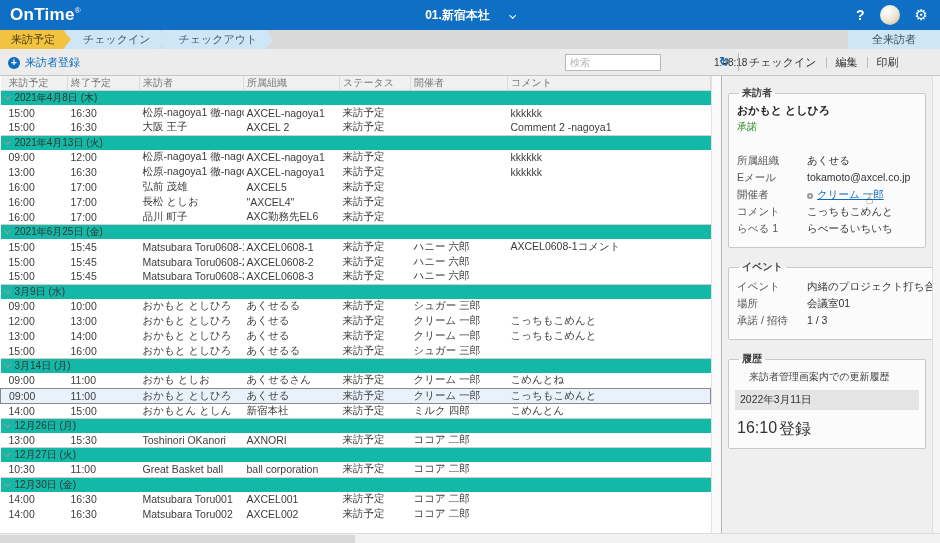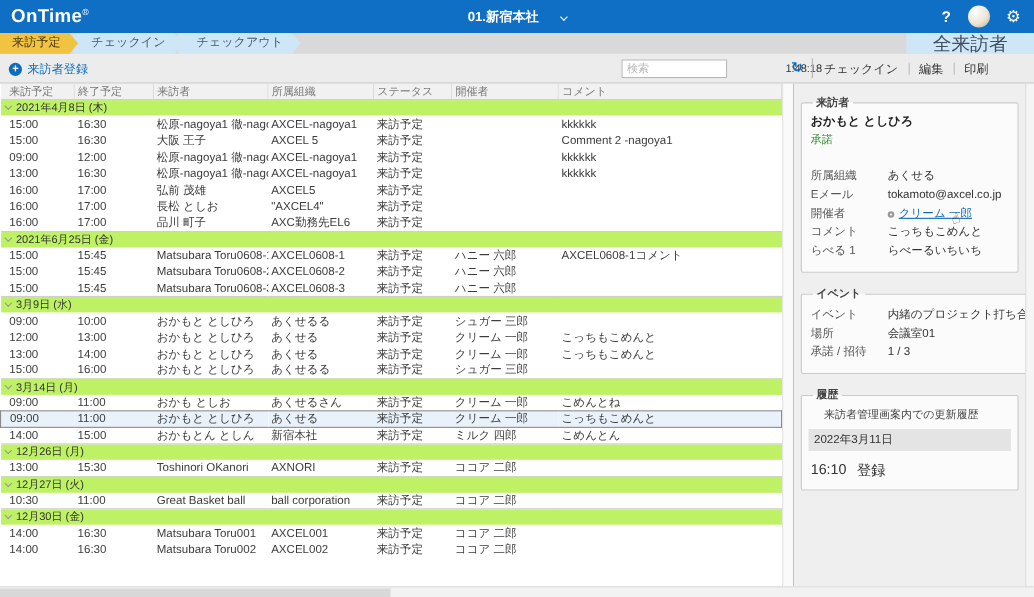--- a/index.html
+++ b/index.html
@@ -19,21 +19,21 @@
   .gear{font-family:"DejaVu Sans",sans-serif;font-size:15px;cursor:pointer;line-height:1;}
 
   
   .tabbar{height:19px;background:#d9d9d9;display:flex;flex:0 0 19px;}
   .tab{position:relative;height:19px;line-height:19px;font-size:11px;color:#3d5a75;background:#cfe6f7;padding:0 16px 0 11px;clip-path:polygon(0 0,calc(100% - 8px) 0,100% 50%,calc(100% - 8px) 100%,0 100%);filter:drop-shadow(2px 0 0 #fff);cursor:pointer;white-space:nowrap;}
   .tab+.tab{margin-left:-5px;padding-left:17px;}
   .tab:nth-child(1){z-index:3;}
   .tab:nth-child(2){z-index:2;}
   .tab:nth-child(3){z-index:1;}
   .tab.active{background:#f2c341;color:#473a12;}
-  .all-visitors{margin-left:auto;background:#cfe6f7;color:#3f4f5e;font-size:17px;line-height:19px;padding:0 24px;cursor:pointer;}
+  .all-visitors{margin-left:auto;background:#cfe6f7;color:#3f4f5e;font-size:11px;line-height:19px;padding:0 24px;cursor:pointer;}
 
   
   .toolbar{height:27px;background:#ececec;border-bottom:1px solid #c6c6c6;position:relative;flex:0 0 27px;}
   .register{position:absolute;left:8px;top:6px;display:flex;align-items:center;gap:5px;color:#0f6cbd;font-size:11px;cursor:pointer;}
   .add-icon{width:12px;height:12px;border-radius:50%;background:#0f6cbd;color:#fff;font-size:10px;line-height:11px;text-align:center;font-weight:bold;}
   .search{position:absolute;left:565px;top:5px;width:96px;height:17px;font-size:10px;border:1px solid #b9b9b9;padding:0 4px;background:#fff;color:#333;font-family:inherit;}
   .search::placeholder{color:#b5b5b5;}
   .timer{position:absolute;left:714px;top:8px;font-size:10px;color:#333;}
   .refresh{position:absolute;left:719px;top:5px;font-size:13px;font-weight:bold;color:#0f6cbd;font-family:"DejaVu Sans",sans-serif;cursor:pointer;line-height:1.2;}
   .tb-divider{position:absolute;left:738px;top:4px;bottom:4px;width:1px;background:#b5b5b5;}
@@ -41,21 +41,21 @@
   .right-toolbar .item{cursor:pointer;}
   .sep{width:1px;height:11px;background:#bdbdbd;}
 
   
   .main{flex:1 1 auto;display:flex;overflow:hidden;}
   .table-area{width:722px;flex:0 0 722px;border-right:1px solid #b3b3b3;background:#fff;position:relative;}
   .vtrack{position:absolute;top:0;right:0;bottom:0;width:10px;background:#fafafa;border-left:1px solid #e2e2e2;}
   table{border-collapse:collapse;width:711px;table-layout:fixed;}
   thead th{height:14px;background:#f1f1f1;color:#777;font-weight:normal;text-align:left;font-size:10px;border-right:1px solid #dcdcdc;border-bottom:1px solid #cfcfcf;padding:0 0 0 3px;white-space:nowrap;overflow:hidden;}
   thead th:first-child{padding-left:8px;}
-  tr.group td{height:13px;background:#bef264;border-top:1px solid #cfcfcf;color:#333;font-size:10px;padding-left:4px;white-space:nowrap;cursor:pointer;}
+  tr.group td{height:13px;background:#14b8a6;border-top:1px solid #cfcfcf;color:#333;font-size:10px;padding-left:4px;white-space:nowrap;cursor:pointer;}
   tr.group .chev{border-color:#999;margin-right:5px;vertical-align:2px;}
   tr.row td{height:15px;font-size:10.5px;color:#3c3c3c;padding-left:3px;white-space:nowrap;overflow:hidden;cursor:default;}
   tr.row td:first-child{padding-left:8px;}
   tr.row.selected td{background:#e9f2fa;border-top:1px solid #8a8a8a;border-bottom:1px solid #8a8a8a;}
   tr.row.selected td:first-child{border-left:1px solid #8a8a8a;}
   tr.row.selected td:last-child{border-right:1px solid #8a8a8a;}
 
   
   .panel{flex:1 1 auto;background:#efefef;position:relative;padding:10px 14px 0 6px;overflow:hidden;}
   .panel-track{position:absolute;top:0;right:0;bottom:0;width:8px;background:#f5f5f5;border-left:1px solid #ddd;}
@@ -65,21 +65,21 @@
   .v-status{font-size:10px;color:#2e8b2e;margin-bottom:20px;}
   .frow{display:flex;font-size:10.5px;line-height:13px;margin:4px 0;}
   .flabel{width:70px;flex:0 0 70px;color:#555;}
   .fvalue{color:#333;white-space:nowrap;}
   .presence{display:inline-block;width:6px;height:6px;border:2px solid #9a9a9a;border-radius:50%;background:#fff;vertical-align:-1px;margin-right:4px;}
   .link{color:#0f6cbd;text-decoration:underline;cursor:pointer;}
   .cursor-hand{position:absolute;left:136px;top:92px;font-family:"DejaVu Sans",sans-serif;font-size:13px;color:#333;transform:rotate(-18deg);pointer-events:none;}
   .visitor-card{position:relative;}
   .hist-sub{font-size:10px;color:#444;margin:2px 12px 6px;}
   .hist-date{background:#e4e4e4;font-size:10.5px;color:#333;padding:3px 5px;margin:0 -2px;}
-  .hist-entry{display:flex;font-size:13px;color:#333;margin-top:9px;}
+  .hist-entry{display:flex;font-size:16px;color:#333;margin-top:9px;}
   .hist-entry .time{width:42px;flex:0 0 42px;}
 
   
   .bottom-scroll{flex:0 0 10px;height:10px;background:#f2f2f2;border-top:1px solid #dcdcdc;position:relative;}
   .bottom-thumb{position:absolute;left:0;top:1px;height:8px;width:355px;background:#d8d8d8;cursor:pointer;}
 </style>
 </head>
 <body>
 
 <div class="app">
@@ -156,24 +156,27 @@
               <td>松原-nagoya1 徹-nagoya1</td>
               <td>AXCEL-nagoya1</td>
               <td>来訪予定</td>
               <td></td>
               <td>kkkkkk</td>
             </tr>
             <tr class="row">
               <td>15:00</td>
               <td>16:30</td>
               <td>大阪 王子</td>
-              <td>AXCEL 5</td>
+              <td>AXCEL 2</td>
               <td>来訪予定</td>
               <td></td>
               <td>Comment 2 -nagoya1</td>
+            </tr>
+            <tr class="group">
+              <td colspan="7"><span class="chev"></span>2021年4月13日 (火)</td>
             </tr>
             <tr class="row">
               <td>09:00</td>
               <td>12:00</td>
               <td>松原-nagoya1 徹-nagoya1</td>
               <td>AXCEL-nagoya1</td>
               <td>来訪予定</td>
               <td></td>
               <td>kkkkkk</td>
             </tr>

